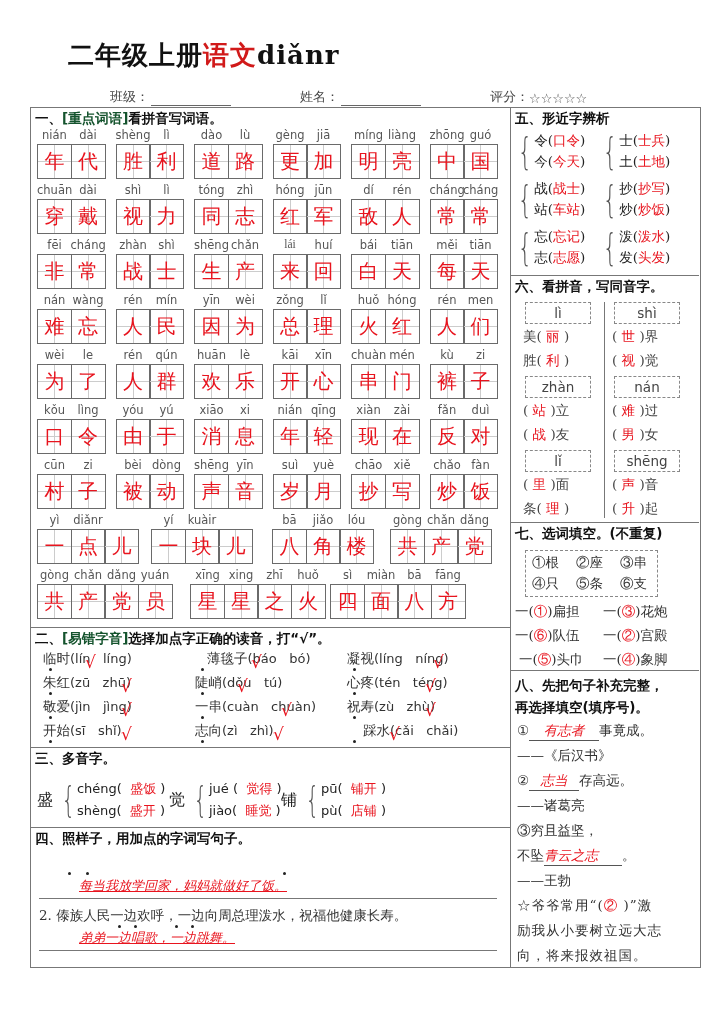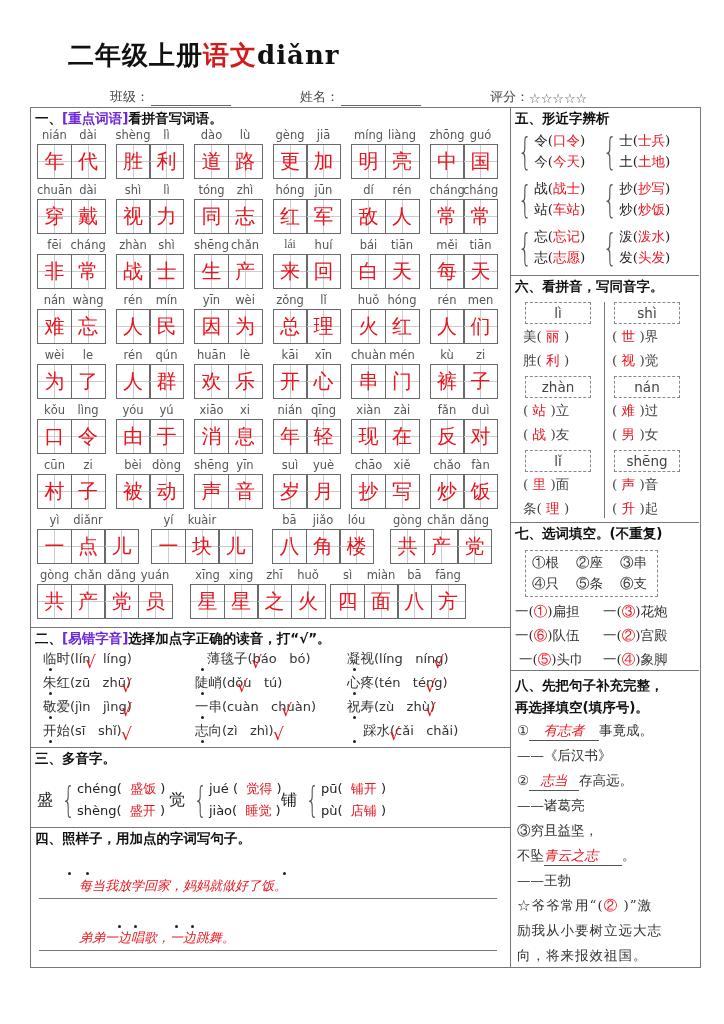--- a/index.html
+++ b/index.html
@@ -1,18 +1,18 @@
 <!DOCTYPE html>
 <html><head>
 <meta charset="utf-8">
 <style>
   * { box-sizing: border-box; margin: 0; padding: 0; }
   body { width: 724px; height: 1024px; background: #fff; font-family: "DejaVu Sans", sans-serif; color: #222; position: relative; overflow: hidden; }
   .red { color: #e8141e; }
-  .green { color: #6d28d9; }
+  .green { color: #14532d; }
 
   #title { position: absolute; left: 68px; top: 38px; font-family: "DejaVu Serif", serif; font-size: 26px; font-weight: bold; letter-spacing: 1px; color: #111; }
   #title .hl { color: #d11a1a; }
 
   #meta { position: absolute; top: 88px; left: 0; width: 724px; height: 18px; font-family: "DejaVu Serif", serif; font-size: 13px; color: #444; }
   #meta .f { position: absolute; display: flex; align-items: flex-end; }
   #meta .line { display: inline-block; border-bottom: 1px solid #666; width: 80px; height: 14px; margin-left: 2px; }
   #meta .stars { letter-spacing: 0px; color: #555; }
 
   #frame { position: absolute; left: 30px; top: 107px; width: 671px; height: 861px; border: 1.5px solid #777; }
@@ -35,21 +35,21 @@
   .dot { position: absolute; width: 3px; height: 3px; border-radius: 50%; background: #222; }
 
   
   .poly { position: absolute; display: flex; align-items: center; font-size: 13px; }
   .poly .ch { font-family: "DejaVu Serif", serif; font-size: 16px; margin-right: 4px; }
   .brace { font-size: 36px; line-height: 36px; color: #555; font-weight: 200; transform: scaleX(0.6); margin-right: -3px; }
   .poly .lines div { height: 22px; line-height: 22px; white-space: nowrap; }
 
   
   .s4-q { position: absolute; left: 8px; font-family: "DejaVu Serif", serif; font-size: 13.5px; color: #333; white-space: nowrap; }
-  .s4-a { position: absolute; left: 48px; font-family: "DejaVu Serif", serif; font-size: 13px; color: #e8141e; font-style: italic; white-space: nowrap; }
+  .s4-a { position: absolute; left: 48px; font-family: "DejaVu Serif", serif; font-size: 13px; color: #e8141e; font-style: italic; white-space: nowrap; text-decoration: underline; }
   .s4-line { position: absolute; left: 8px; width: 458px; border-bottom: 1.2px solid #777; }
 
   
   .r-sec { position: absolute; left: 0; width: 100%; border-bottom: 1.5px solid #777; }
   .pair { position: absolute; display: flex; align-items: center; }
   .pair .brace { font-size: 38px; line-height: 38px; }
   .pair .lines div { height: 21px; line-height: 21px; font-family: "DejaVu Serif", serif; font-size: 13.5px; white-space: nowrap; }
 
   .pybox { position: absolute; width: 66px; height: 22px; border: 1px dashed #888; text-align: center; font-size: 13.5px; line-height: 20px; color: #444; }
   .hom { position: absolute; font-family: "DejaVu Serif", serif; font-size: 13.5px; color: #444; white-space: nowrap; }
@@ -473,20 +473,21 @@
               <div><span>pù(</span>&nbsp;&nbsp;<span class="red">店铺</span>&nbsp;<span>)</span></div>
             </div>
           </div>
         </div>
     </div>
 
     <div class="sec" id="s4" style="top:720px;height:141px;border-bottom:none;">
       <div class="sec-title">四、照样子，用加点的字词写句子。</div>
       <div class="s4-a" style="top:49px;">每当我放学回家，妈妈就做好了饭。</div>
       <div class="s4-line" style="top:70px;"></div>
+      <div class="s4-q" style="top:79px;">2. 傣族人民一边欢呼，一边向周总理泼水，祝福他健康长寿。</div>
       <div class="s4-a" style="top:101px;">弟弟一边唱歌，一边跳舞。</div>
       <div class="s4-line" style="top:122px;"></div>
       <span class="dot" style="left:37px;top:44px;"></span>
         <span class="dot" style="left:55px;top:44px;"></span>
         <span class="dot" style="left:252px;top:44px;"></span>
       <span class="dot" style="left:87px;top:97px;"></span>
         <span class="dot" style="left:103px;top:97px;"></span>
         <span class="dot" style="left:144px;top:97px;"></span>
         <span class="dot" style="left:160px;top:97px;"></span>
     </div>

